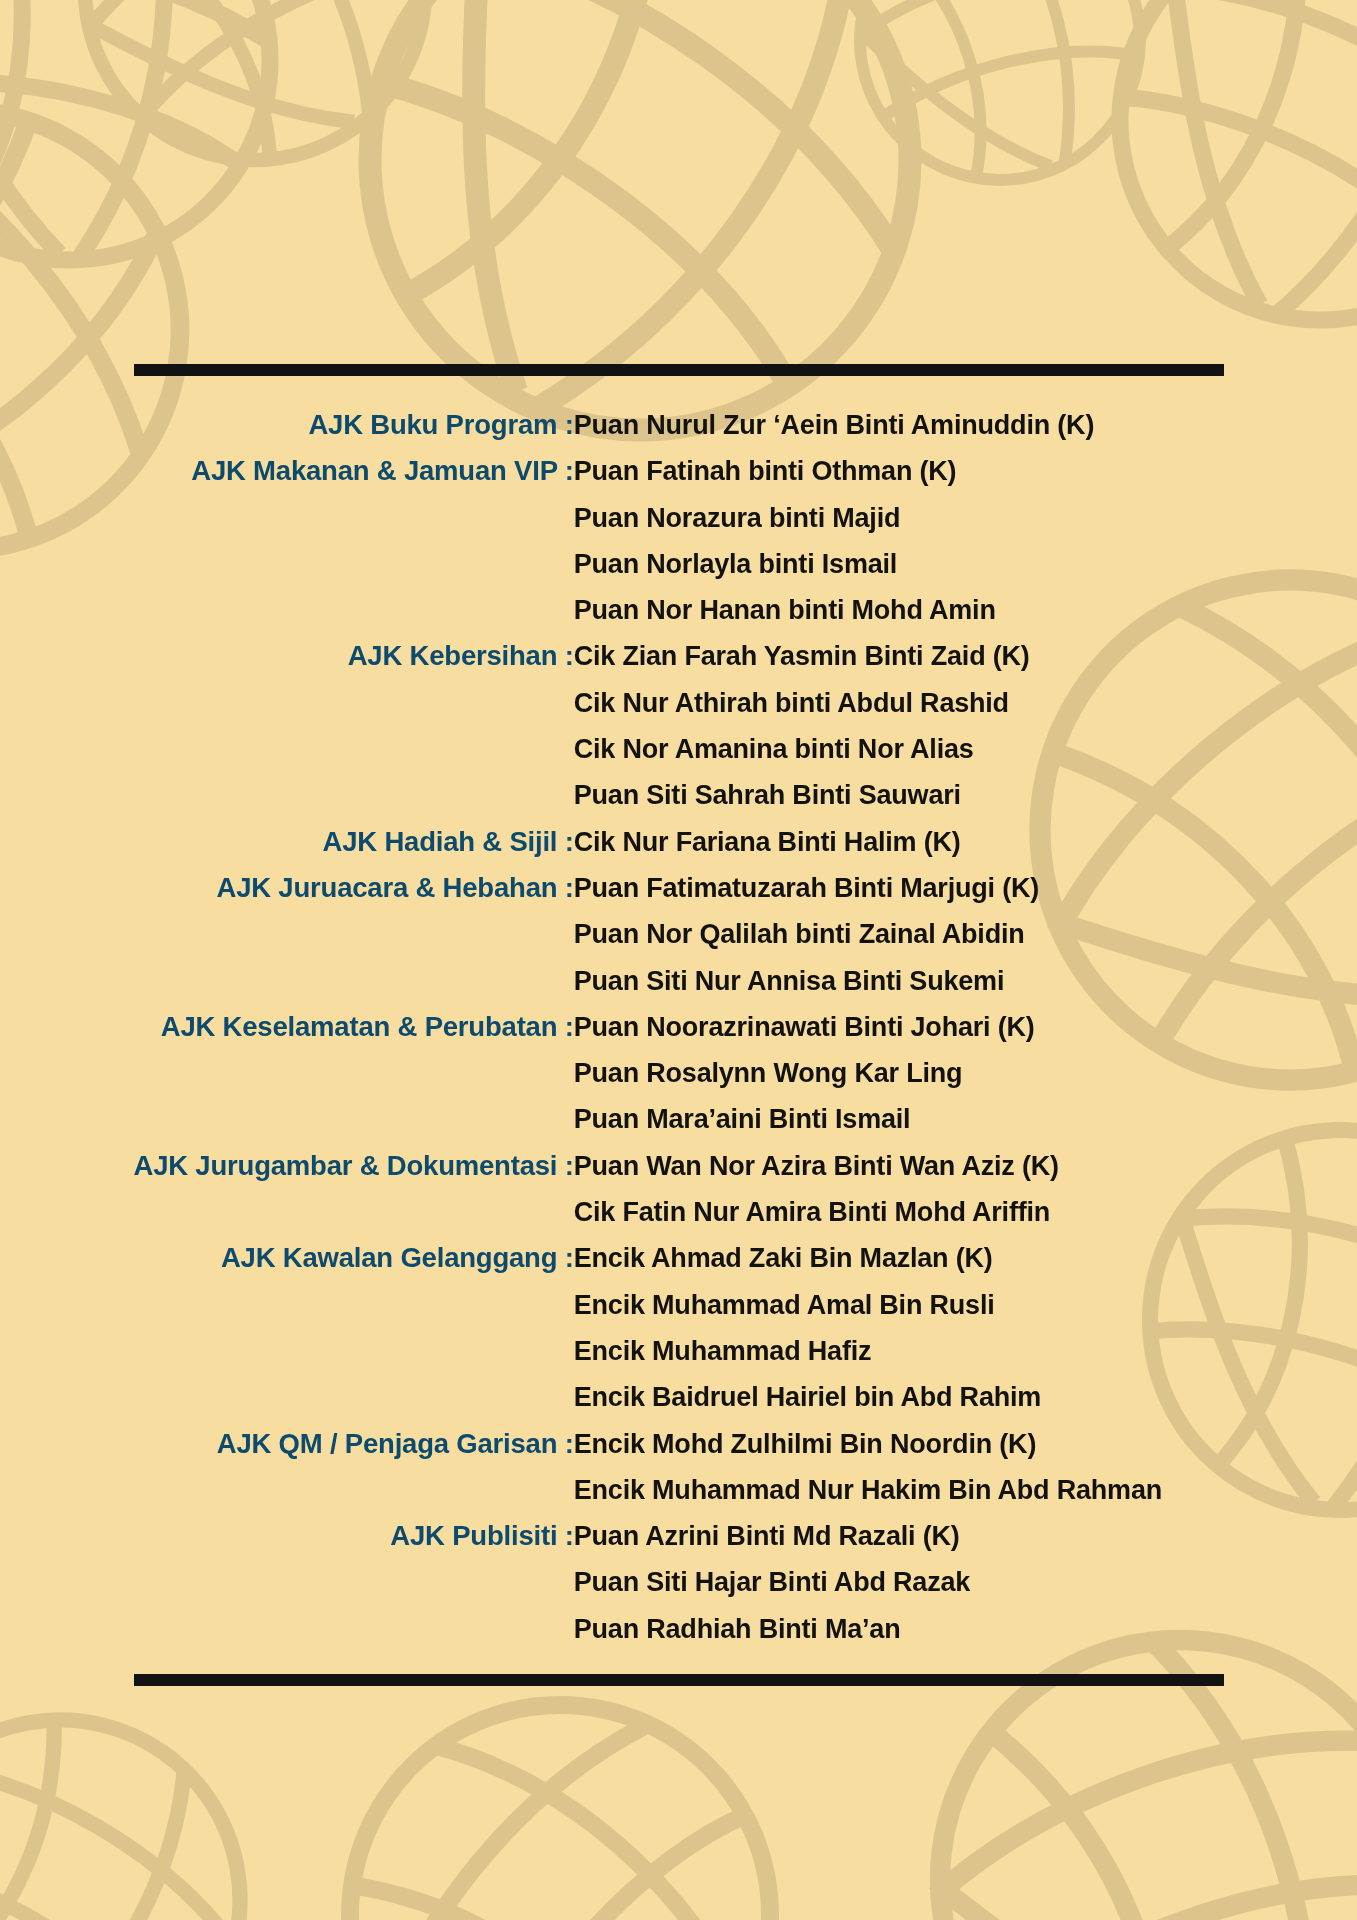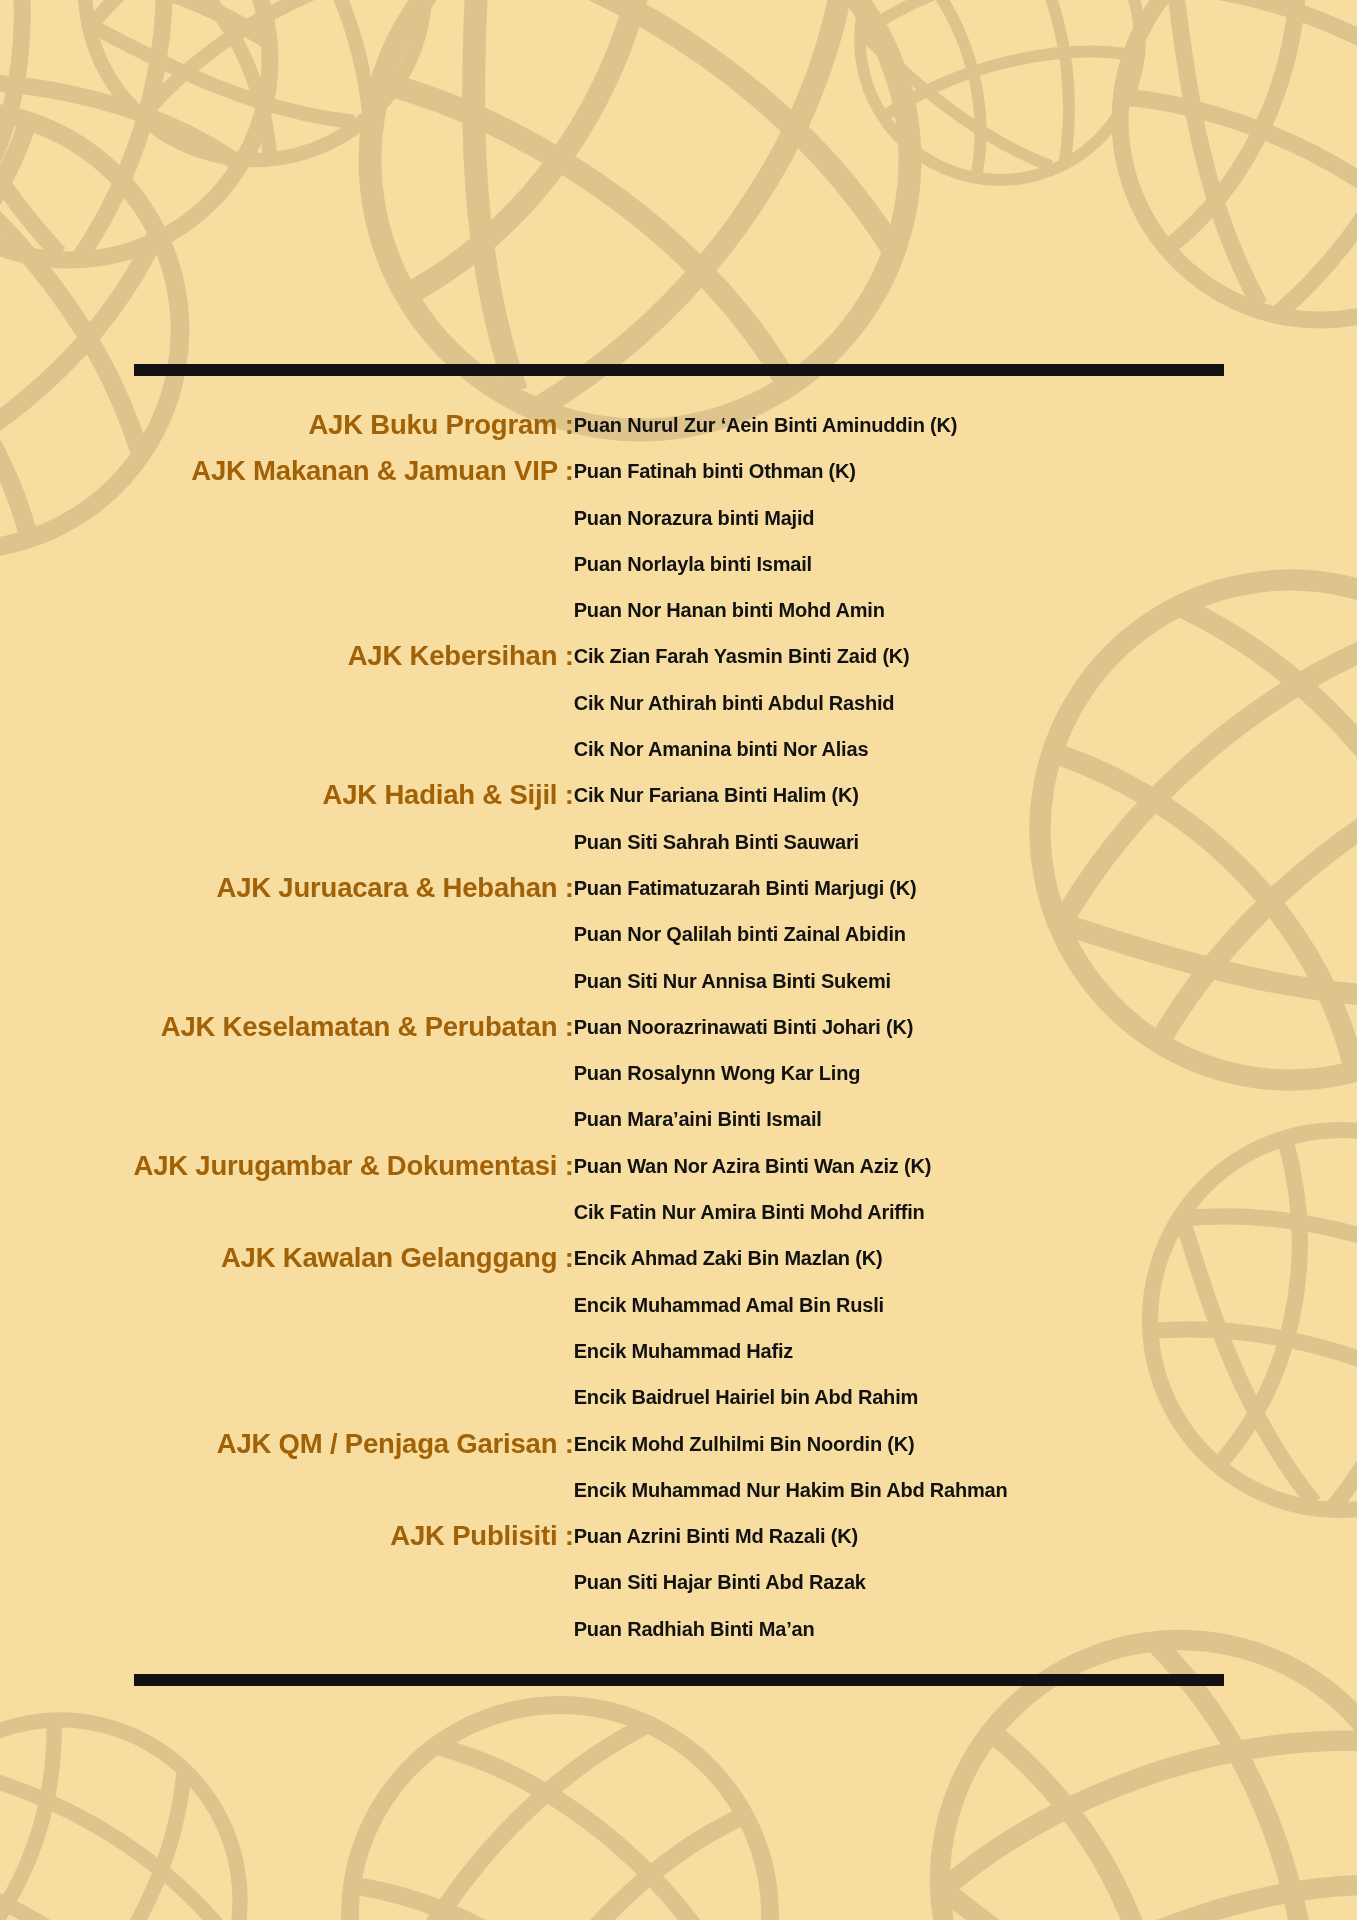--- a/index.html
+++ b/index.html
@@ -58,26 +58,26 @@
     height: 46.3px;
     white-space: nowrap;
   }
 
   td.role-cell {
     width: 432px;
     text-align: right;
     padding-right: 26px;
     font-size: 27.5px;
     font-weight: bold;
-    color: #a16207;
+    color: #0c4a6e;
     letter-spacing: -0.2px;
   }
 
   td.name-cell {
-    font-size: 20px;
+    font-size: 27px;
     font-weight: bold;
     color: #121212;
     letter-spacing: -0.2px;
   }
 
   
   .role-cell, .name-cell {
     font-stretch: condensed;
     transform-origin: left center;
   }
@@ -163,28 +163,28 @@
         </tr>
         <tr>
           <td class="role-cell"></td>
           <td class="name-cell">Cik Nur Athirah binti Abdul Rashid</td>
         </tr>
         <tr>
           <td class="role-cell"></td>
           <td class="name-cell">Cik Nor Amanina binti Nor Alias</td>
         </tr>
         <tr>
+          <td class="role-cell"></td>
+          <td class="name-cell">Puan Siti Sahrah Binti Sauwari</td>
+        </tr>
+        <tr>
           <td class="role-cell">AJK Hadiah &amp; Sijil :</td>
           <td class="name-cell">Cik Nur Fariana Binti Halim (K)</td>
         </tr>
         <tr>
-          <td class="role-cell"></td>
-          <td class="name-cell">Puan Siti Sahrah Binti Sauwari</td>
-        </tr>
-        <tr>
           <td class="role-cell">AJK Juruacara &amp; Hebahan :</td>
           <td class="name-cell">Puan Fatimatuzarah Binti Marjugi (K)</td>
         </tr>
         <tr>
           <td class="role-cell"></td>
           <td class="name-cell">Puan Nor Qalilah binti Zainal Abidin</td>
         </tr>
         <tr>
           <td class="role-cell"></td>
           <td class="name-cell">Puan Siti Nur Annisa Binti Sukemi</td>

